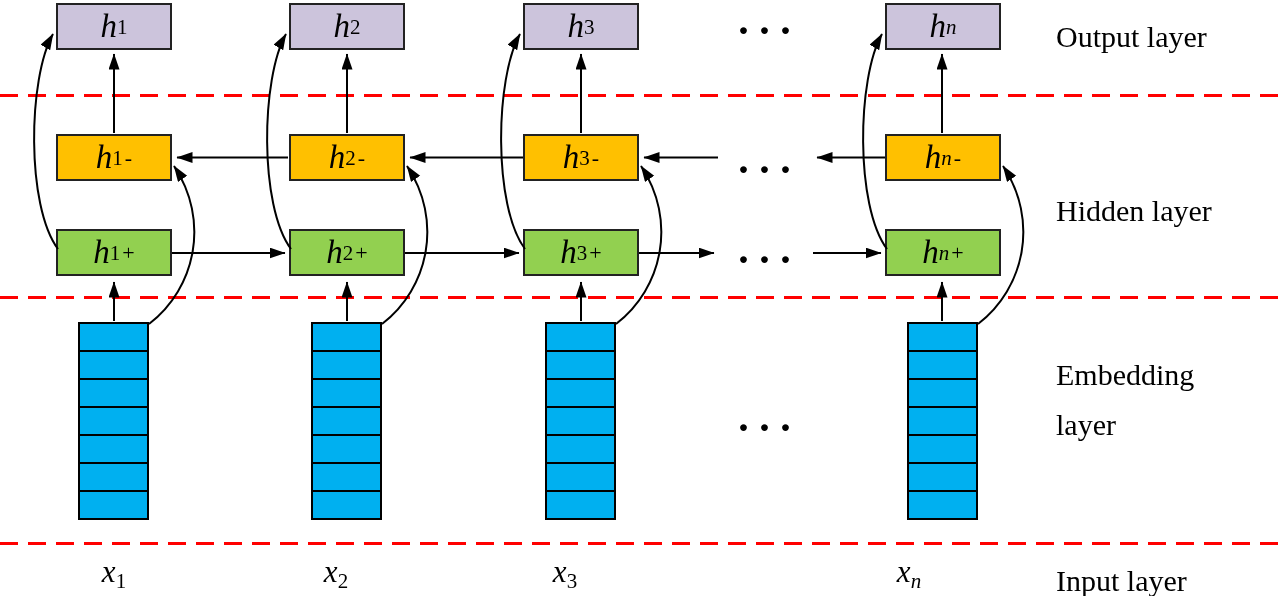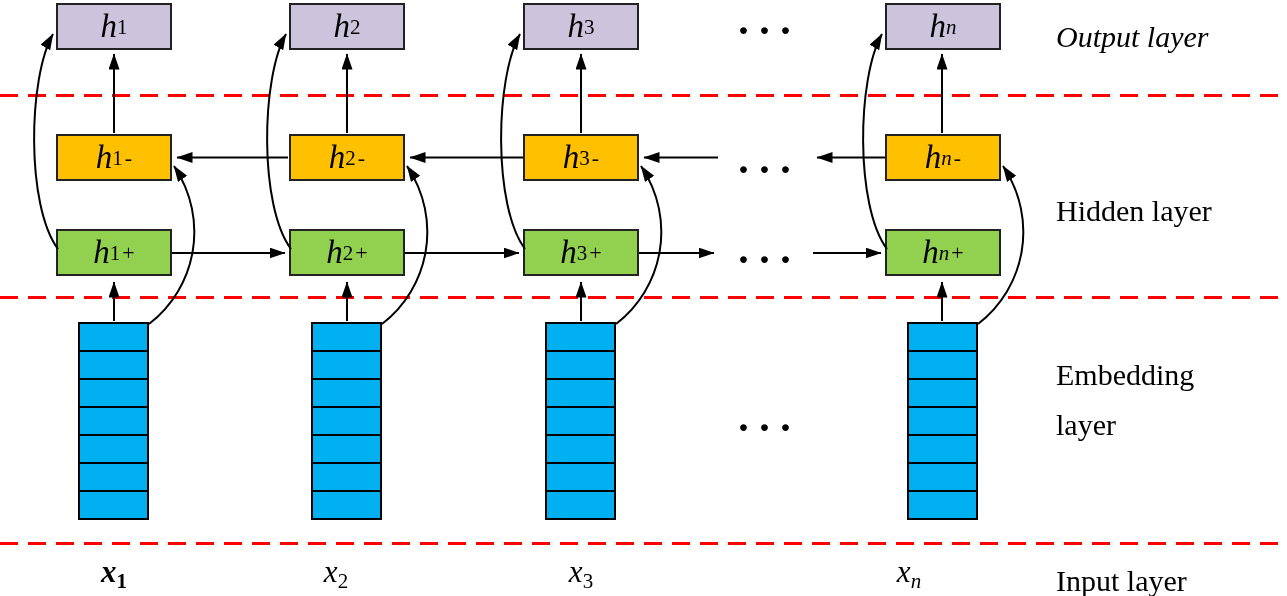--- a/index.html
+++ b/index.html
@@ -38,27 +38,27 @@
     z-index:2;
   }
   .embed-stack .cell{flex:1;background:#00B0F0;border-top:2px solid #000;}
   .embed-stack .cell:first-child{border-top:none;}
   .s0{left:78px;}.s1{left:311px;}.s2{left:545px;}.s3{left:907px;}
   
   .xlabel{
     position:absolute;top:554px;width:90px;
     text-align:center;font-size:31px;color:#000;z-index:2;
   }
-  .x0{left:69px;font-weight:bold;}.x1{left:291px;}.x2{left:536px;}.x3{left:864px;}
+  .x0{left:69px;}.x1{left:291px;}.x2{left:520px;}.x3{left:864px;}
   
   .layer-label{
     position:absolute;left:1056px;width:185px;
     font-size:30px;color:#000;line-height:1.65;z-index:2;
   }
-  .ll-out{top:12px;font-style:italic;}
+  .ll-out{top:12px;}
   .ll-hid{top:186px;}
   .ll-emb{top:350px;width:172px;}
   .ll-in{top:556px;}
   
   .dots{
     position:absolute;left:733px;width:70px;
     text-align:center;font-size:42px;font-weight:bold;
     letter-spacing:7px;color:#000;line-height:1;z-index:2;
   }
   .d-out{top:10px;}.d-back{top:149px;}.d-fwd{top:239px;}.d-emb{top:407px;}

